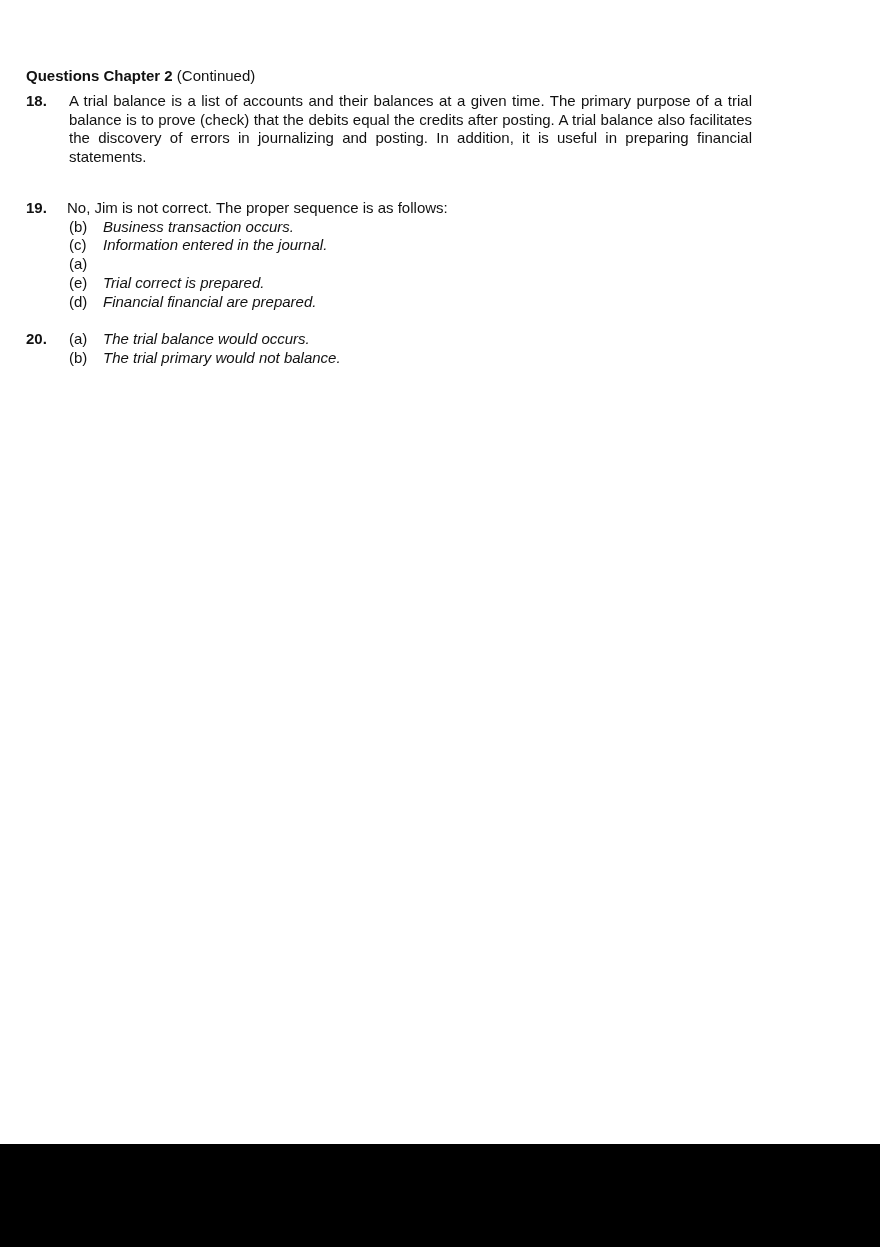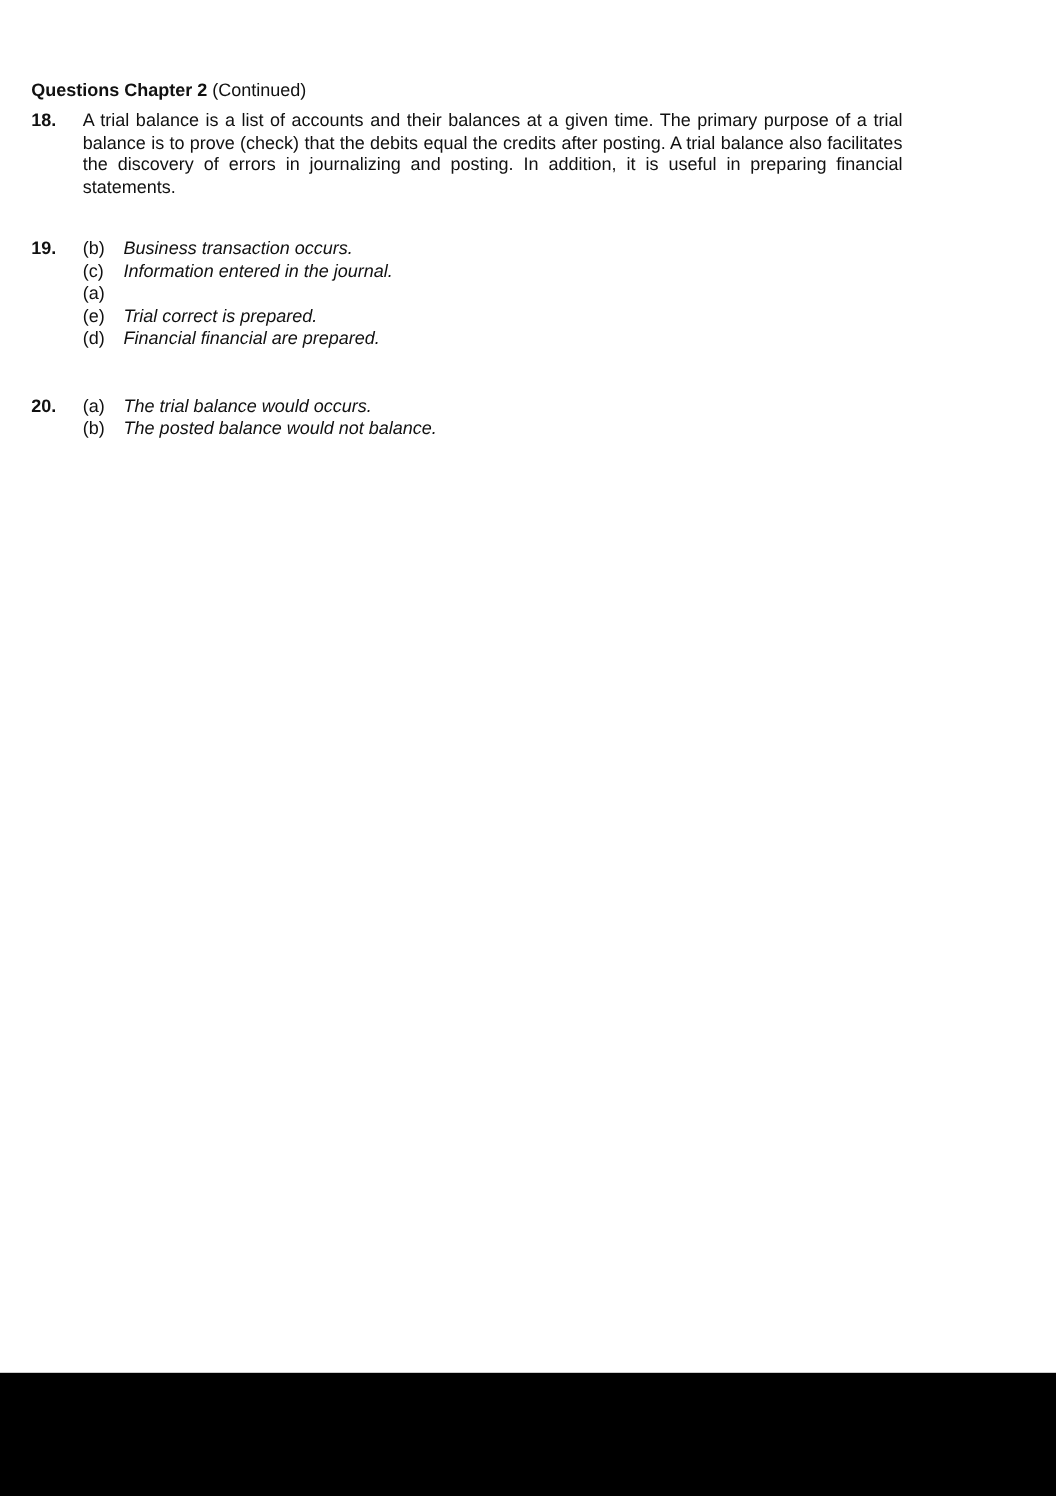--- a/index.html
+++ b/index.html
@@ -76,20 +76,21 @@
     <span class="bold">Questions Chapter 2</span><span> (Continued)</span>
   </div>
 
   <div class="q q18" style="top:80px;">
     <span class="qnum">18.</span>
     <div class="qbody justify">A trial balance is a list of accounts and their balances at a given time. The primary purpose of a trial balance is to prove (check) that the debits equal the credits after posting. A trial balance also facilitates the discovery of errors in journalizing and posting. In addition, it is useful in preparing financial statements.</div>
   </div>
 
   <div class="q q19" style="top:187px;">
     <span class="qnum">19.</span>
+    <div class="qbody intro">No, Jim is not correct. The proper sequence is as follows:</div>
     <div class="qbody">
       <div class="sub">
         <span class="lbl">(b)</span>
         <span class="txt">Business transaction occurs.</span>
       </div>
       <div class="sub">
         <span class="lbl">(c)</span>
         <span class="txt">Information entered in the journal.</span>
       </div>
       <div class="sub">
@@ -108,21 +109,21 @@
 
   <div class="q q20" style="top:318px;">
     <span class="qnum">20.</span>
     <div class="qbody">
       <div class="sub">
         <span class="lbl">(a)</span>
         <span class="txt">The trial balance would occurs.</span>
       </div>
       <div class="sub">
         <span class="lbl">(b)</span>
-        <span class="txt">The posted balance would not balance.</span>
+        <span class="txt">The trial primary would not balance.</span>
       </div>
     </div>
   </div>
 
 
 </div>
 
 <div class="footer-bar"></div>
 
 </body></html>

